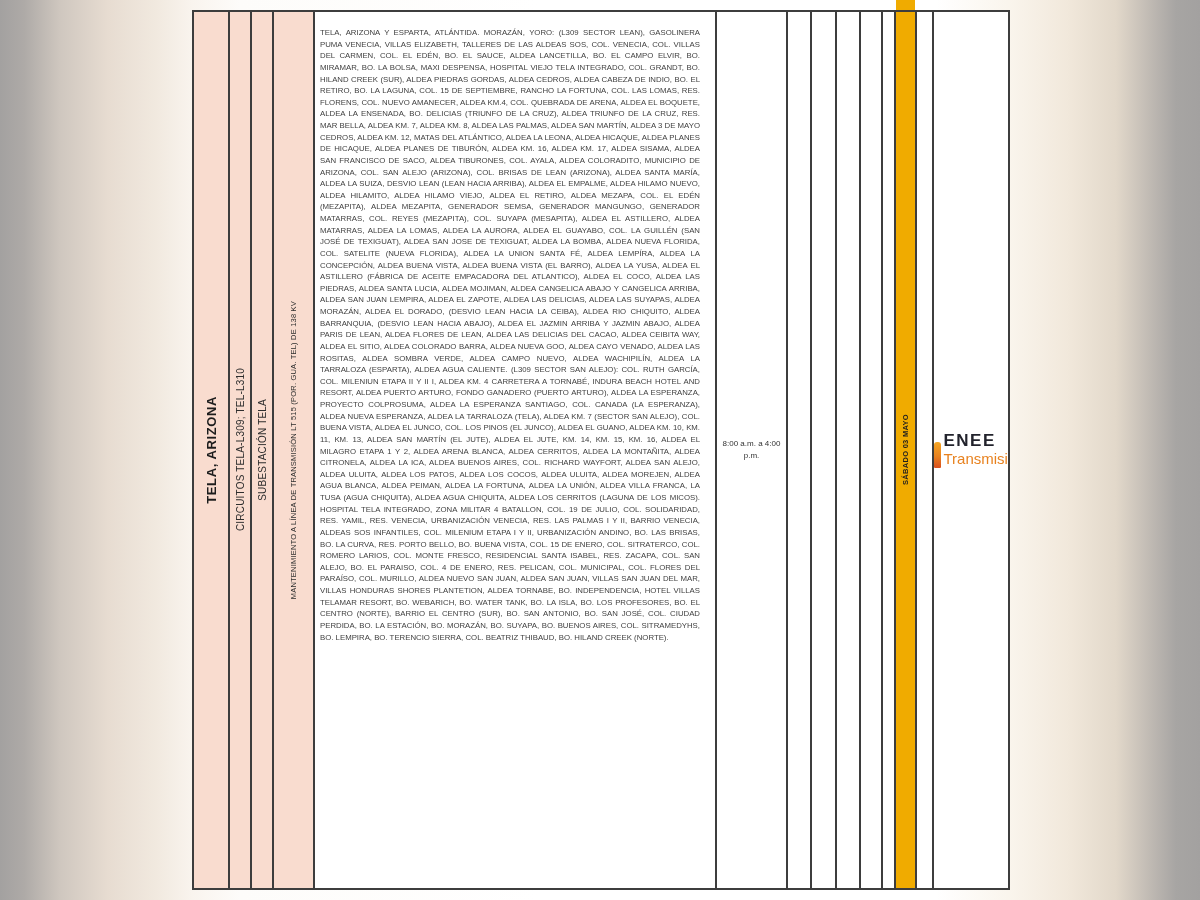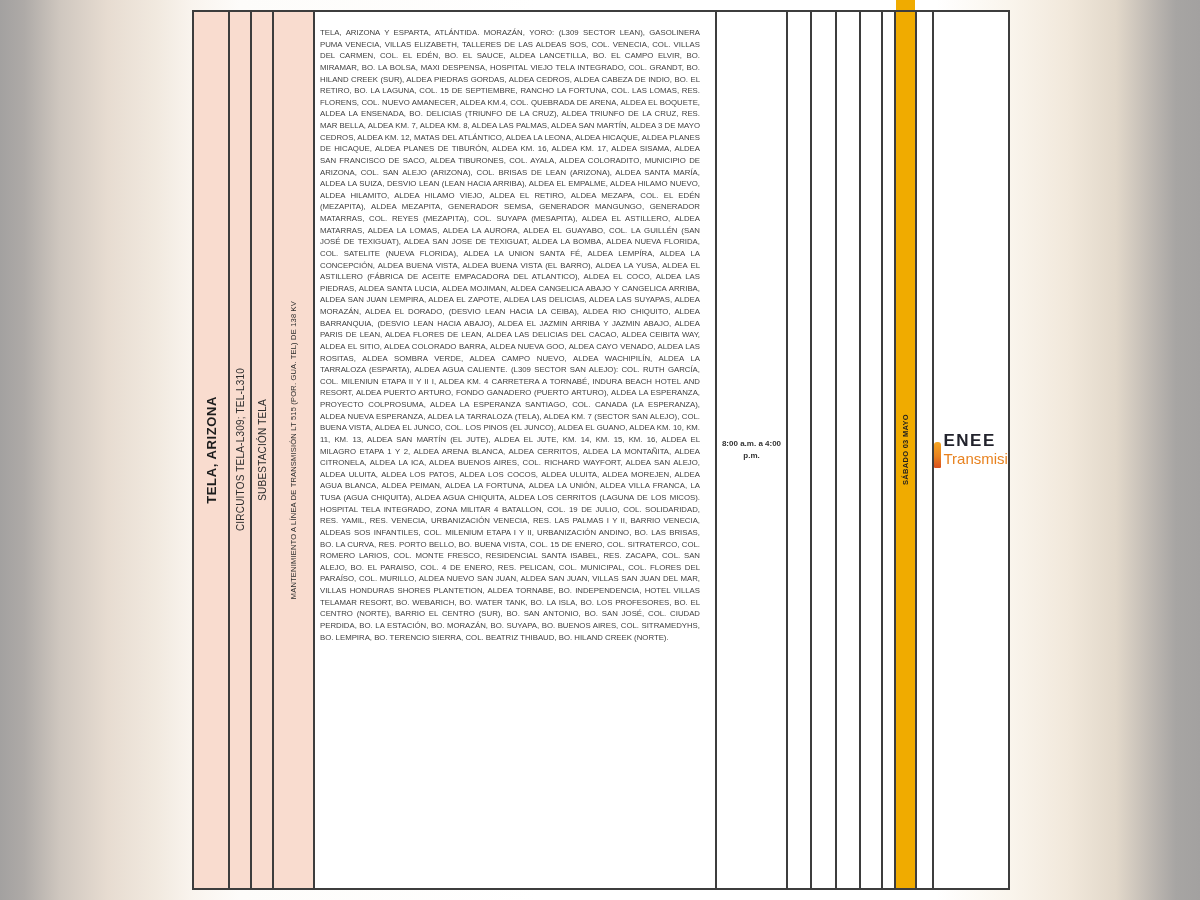--- a/index.html
+++ b/index.html
@@ -37,21 +37,21 @@
   .c2 .vtext,.c3 .vtext{font-size:10px;color:#2e2e2e;letter-spacing:.2px;}
   .c4 .vtext{font-size:7.5px;color:#2e2e2e;letter-spacing:.2px;}
   .yellow-col .vtext{font-size:7.5px;font-weight:bold;color:#1f1f1f;letter-spacing:.3px;}
   .areas{
     margin:0;padding:15px 15px 12px 5px;width:390px;
     font-size:7.8px;line-height:11.62px;letter-spacing:0;
     text-align:justify;color:#404040;
   }
   .time-col span{
     display:block;padding:0 3px;text-align:center;
-    font-size:8px;font-weight:bold;line-height:1.5;color:#333333;
+    font-size:8px;font-weight:normal;line-height:1.5;color:#333333;
   }
   .logo{display:flex;align-items:flex-end;gap:2px;margin-left:17px;}
   .logo-mark{
     width:7px;height:26px;margin-top:3px;border-radius:3px 3px 1px 1px;
     background:linear-gradient(180deg,#f5a623 0%,#e8821f 55%,#d94f1e 100%);
   }
   .logo-enee{
     font-size:17px;font-weight:bold;letter-spacing:1.5px;line-height:1;
     color:var(--enee_dark,#22232c);
   }

